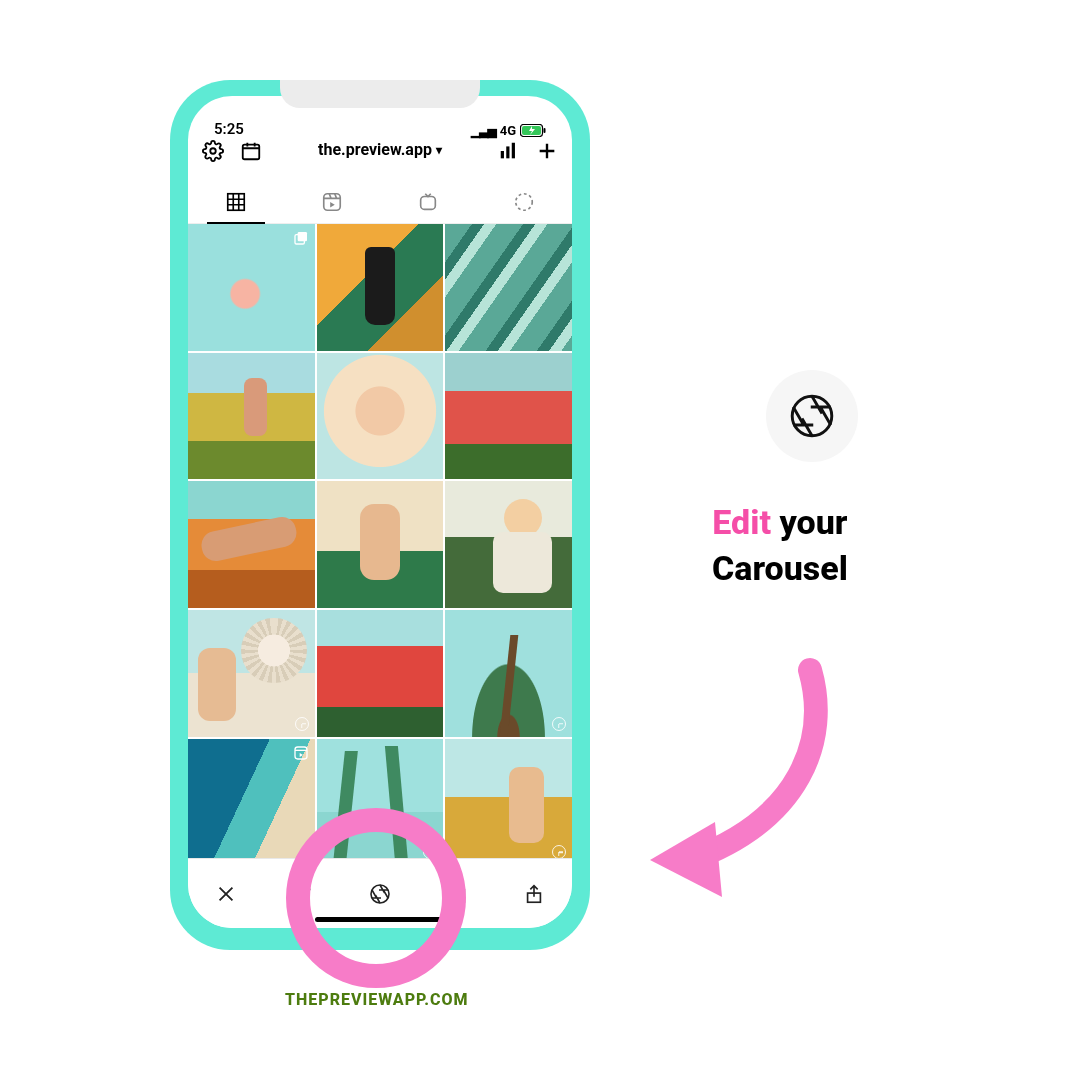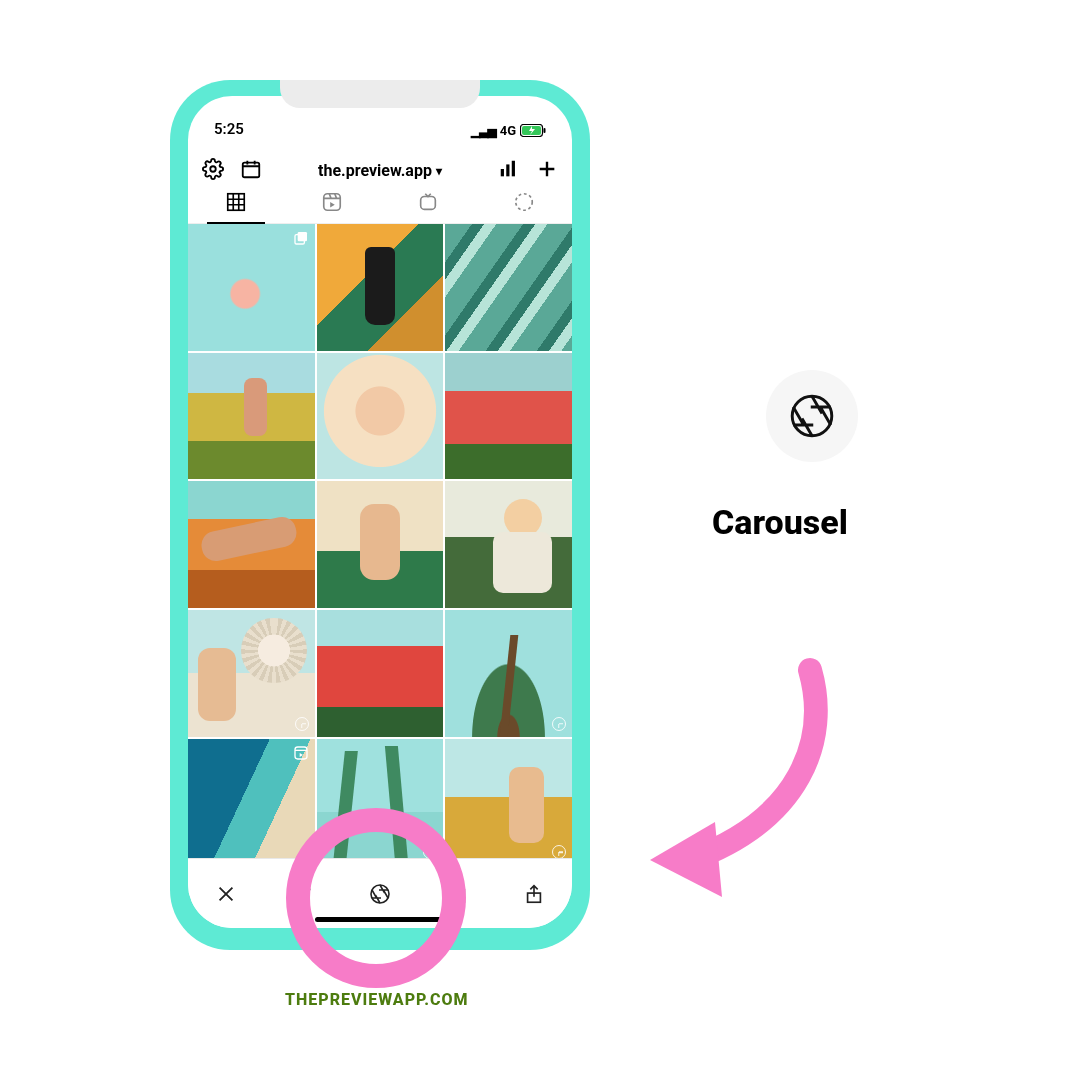--- a/index.html
+++ b/index.html
@@ -56,21 +56,21 @@
     color: #000;
   }
   .status-right { display: flex; align-items: center; gap: 4px; }
   .sig { font-size: 12px; letter-spacing: -1px; }
   .net { font-size: 13px; font-weight: 700; }
 
   
   .header {
     height: 40px;
     display: flex;
-    align-items: flex-end;
+    align-items: flex-start;
     justify-content: space-between;
     padding: 0 14px;
   }
   .header-left, .header-right { display: flex; align-items: center; gap: 16px; }
   .title { font-size: 16px; font-weight: 700; color: #000; display: flex; align-items: center; gap: 4px; }
   .title .chev { font-size: 12px; }
 
   
   .tabs {
     height: 44px;
@@ -370,20 +370,23 @@
 <div class="pink-circle"></div>
 
 <div class="big-icon-circle">
   <svg width="50" height="50" viewBox="0 0 24 24" fill="none" stroke="#111" stroke-width="1.4">
     <circle cx="12" cy="12" r="9.5"></circle>
     <path d="M12 2.5l4.8 8.3M21 7.7l-9.6 0M21 16.3l-4.8-8.3M12 21.5l-4.8-8.3M3 16.3l9.6 0M3 7.7l4.8 8.3"></path>
   </svg>
 </div>
 
 <div class="callout">
+  <div>
+    <span class="accent">Edit</span><span> your</span>
+  </div>
   <div>Carousel</div>
 </div>
 
 <div class="arrow">
   <svg width="240" height="260" viewBox="0 0 240 260">
     <path d="M190 20 C 210 90, 180 170, 70 210" fill="none" stroke="#f77cc8" stroke-width="24" stroke-linecap="round"></path>
     <path d="M30 210 L95 172 L102 247 Z" fill="#f77cc8"></path>
   </svg>
 </div>
 

